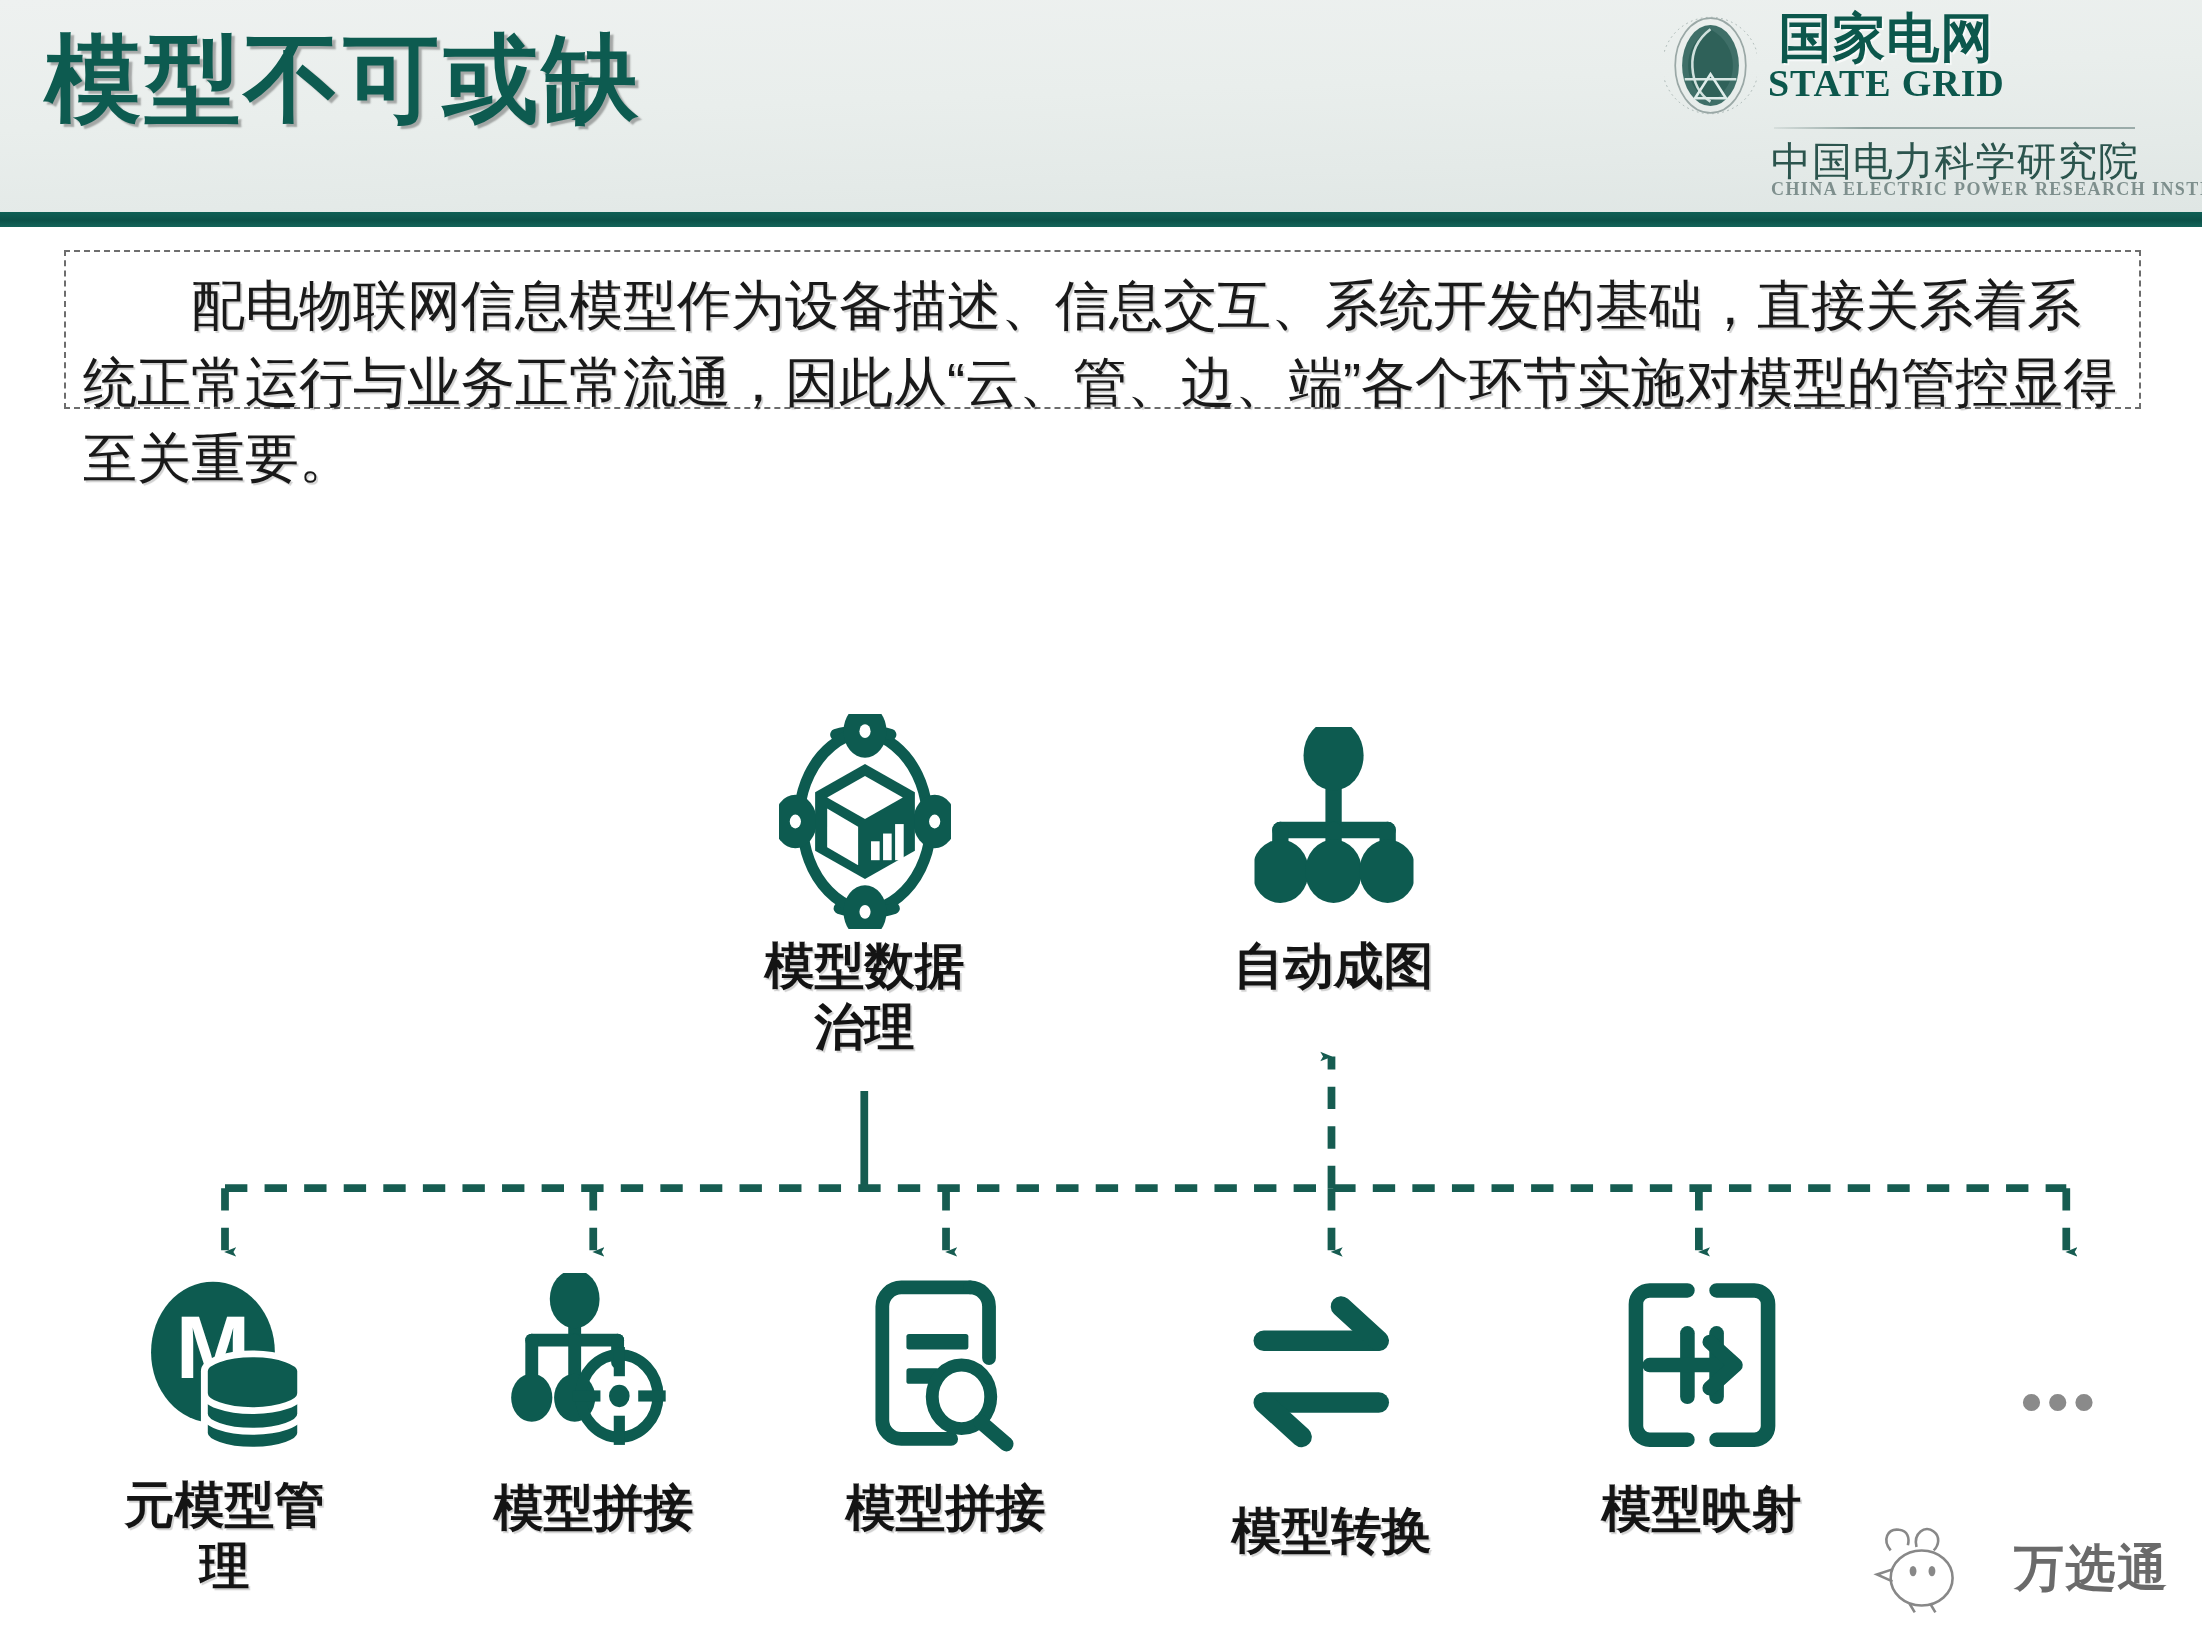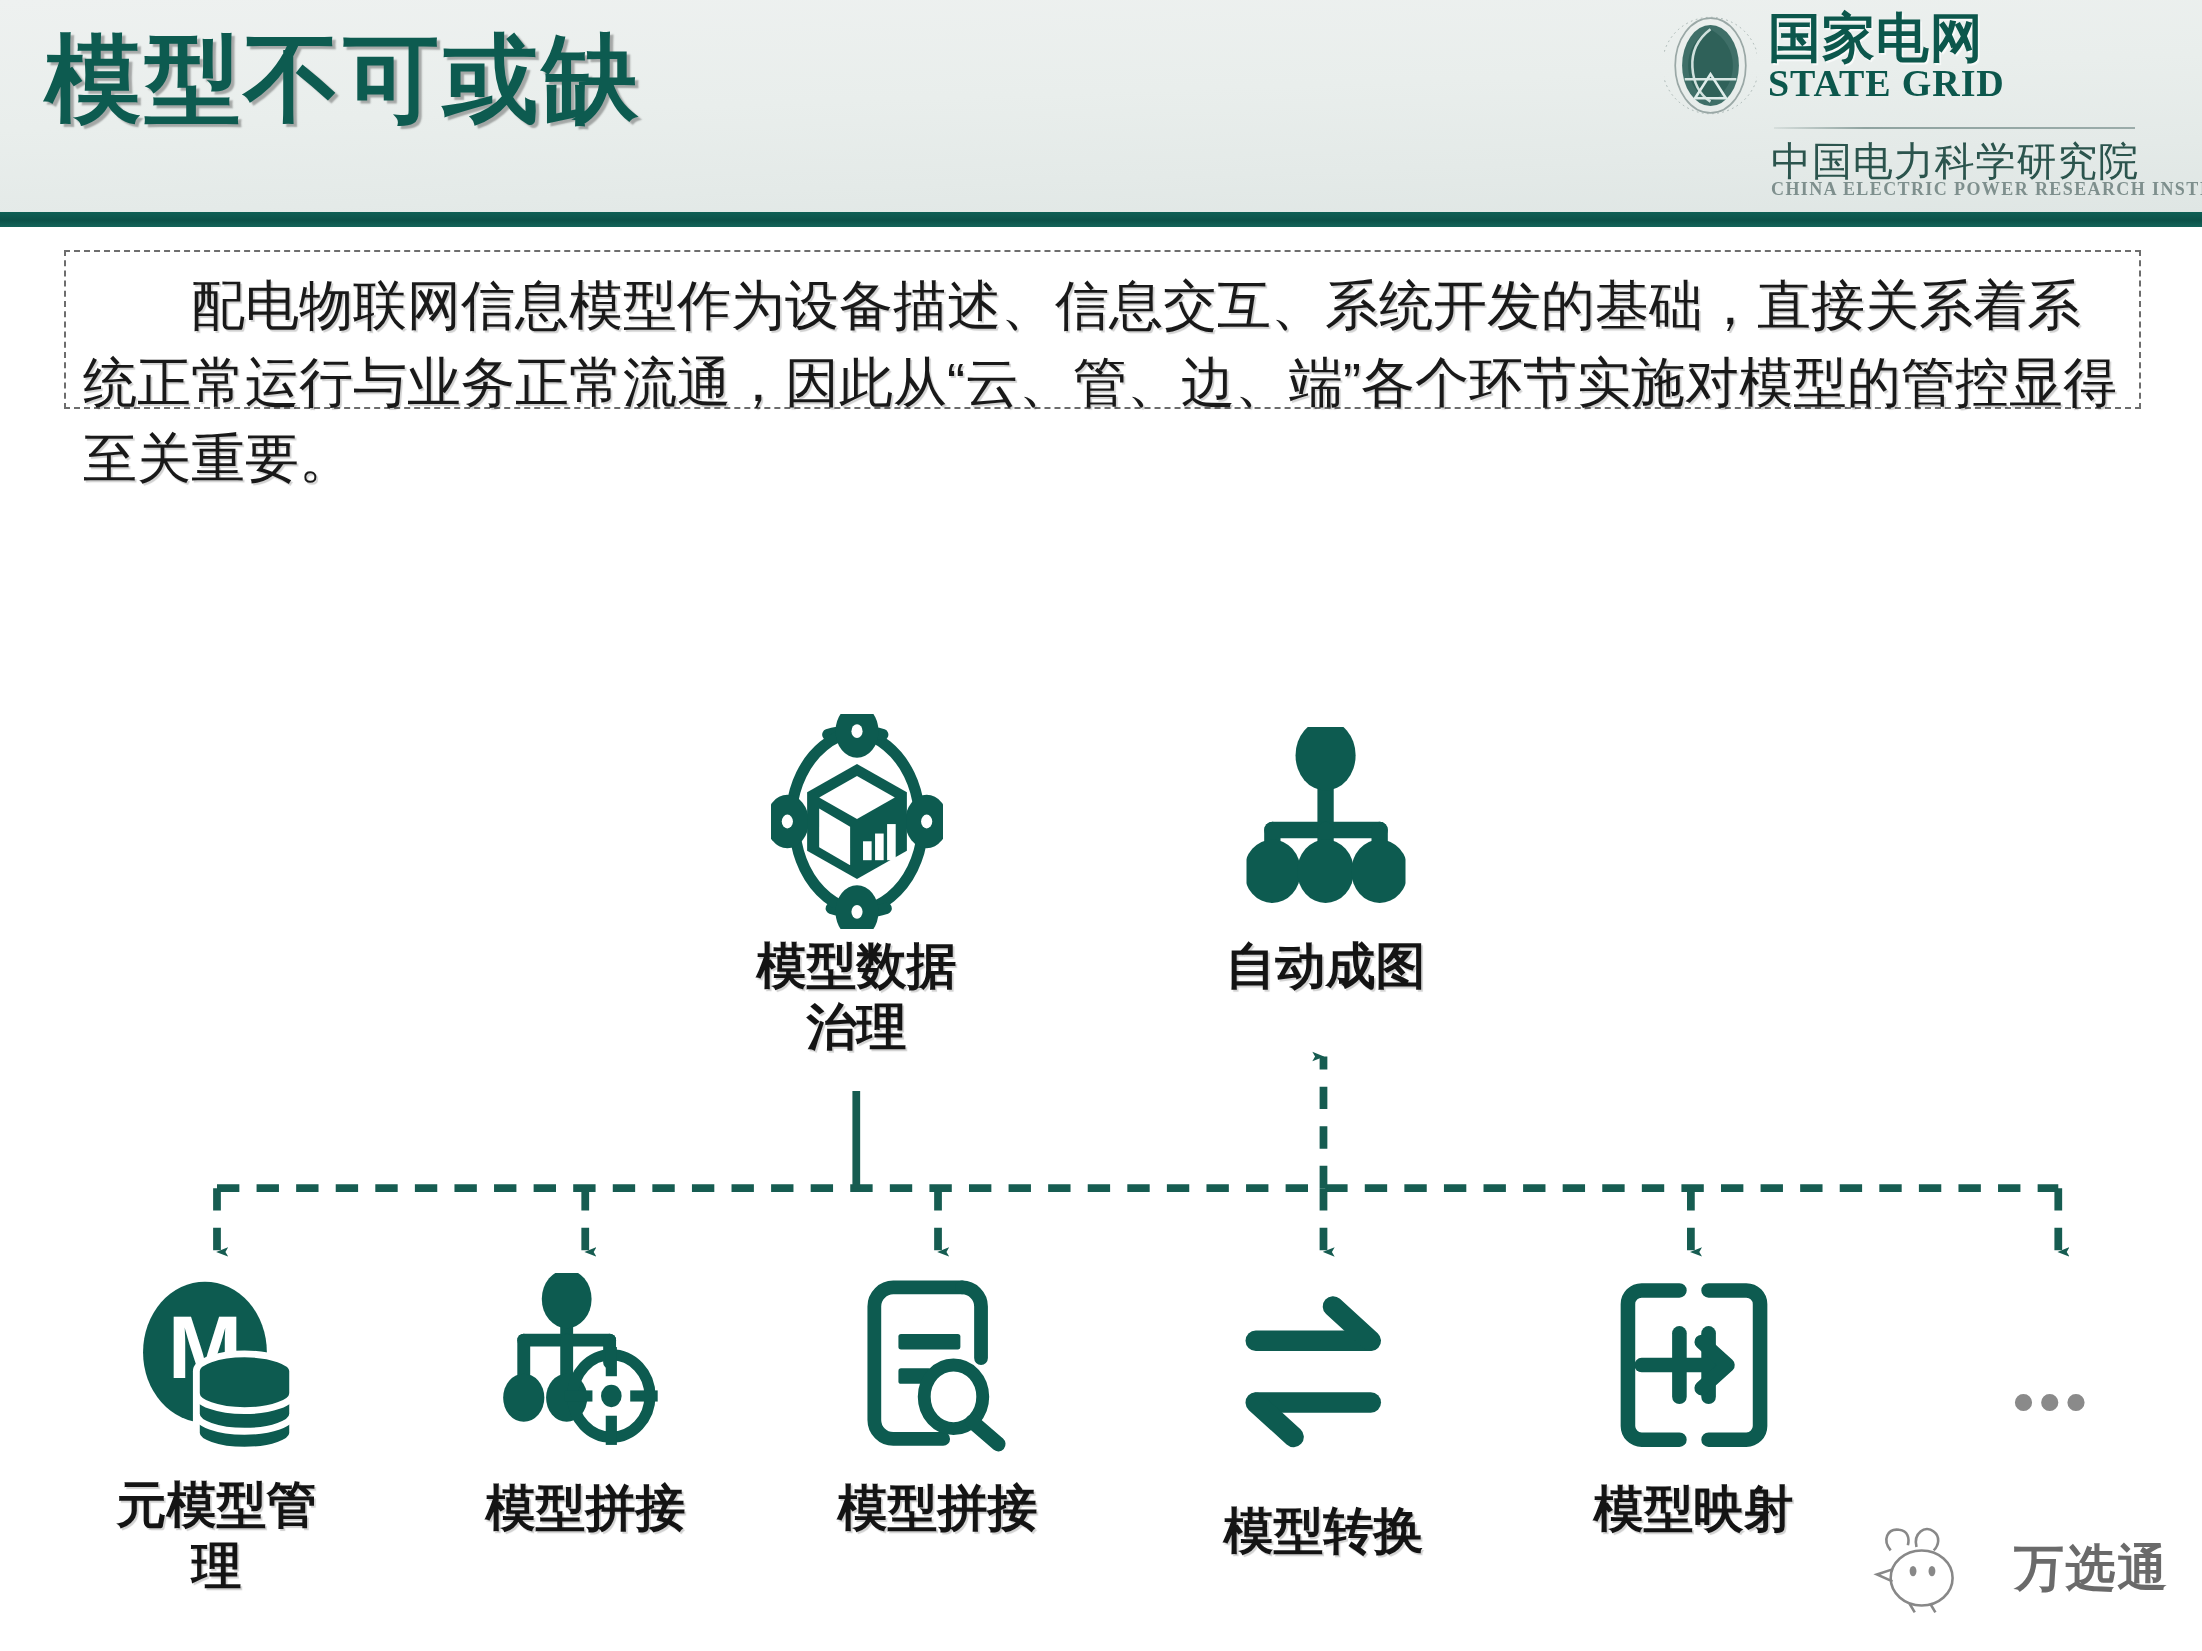--- a/index.html
+++ b/index.html
@@ -35,20 +35,21 @@
   #sg-mark {
     position:absolute; left:10.3px; top:5.2px; width:93px; height:107px;
   }
   #sg-wordmark {
     position:absolute; left:114px; top:3.4px;
   }
   #sg-cn {
     font-size:53px; font-weight:bold; color:#0c574c;
     letter-spacing:0.9px; line-height:1.05; white-space:nowrap;
     text-shadow:1.7px 1.7px 0.9px rgba(255,255,255,0.7);
+    text-align:center;
   }
   #sg-en {
     font-family:"Liberation Serif","DejaVu Serif",serif;
     font-size:38px; font-weight:bold; color:#0c574c;
     letter-spacing:0.9px; line-height:1.05; white-space:nowrap;
     margin-top:-1.7px;
   }
   #logo-divider {
     position:absolute; left:120px; top:120px; width:361px; height:1.7px;
     background:linear-gradient(90deg,rgba(130,150,146,0.15) 0%,#8fa3a0 25%,#9bacaa 100%);
@@ -71,21 +72,21 @@
     border:2.6px dashed #6d6d6d;
   }
   #para-text {
     position:absolute; left:83px; top:267px; width:2048px;
     font-size:54px; line-height:1.42; color:#191919;
     text-indent:108px; letter-spacing:0px;
     text-shadow:1.7px 1.7px 0.9px rgba(0,0,0,0.18);
   }
 
   
-  #diagram { position:absolute; left:0; top:0; width:1781px; height:1652px; }
+  #diagram { position:absolute; left:8px; top:0; width:1781px; height:1652px; }
 
   .node { position:absolute; }
   .node-icon {
     position:absolute; left:50%; transform:translateX(-50%);
   }
   .node-label {
     position:absolute; left:50%; transform:translateX(-50%);
     text-align:center; font-size:50px; font-weight:bold;
     color:#141414; line-height:1.22; white-space:nowrap;
     text-shadow:1.7px 1.7px 0.9px rgba(0,0,0,0.18);

